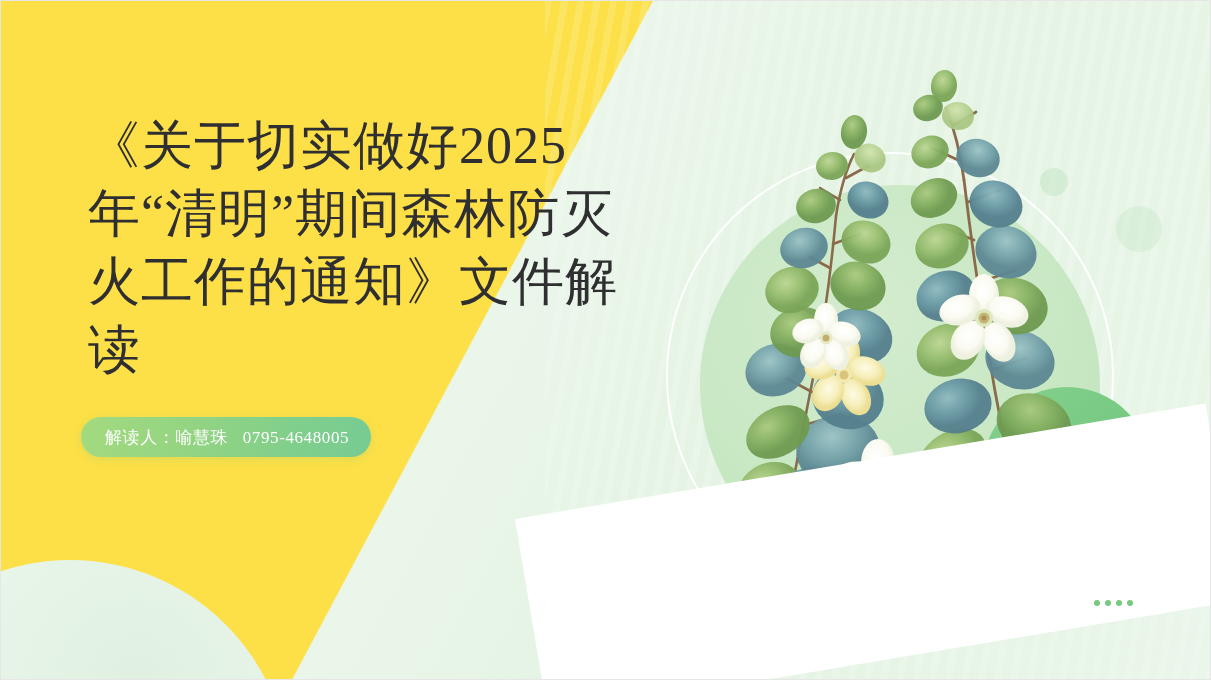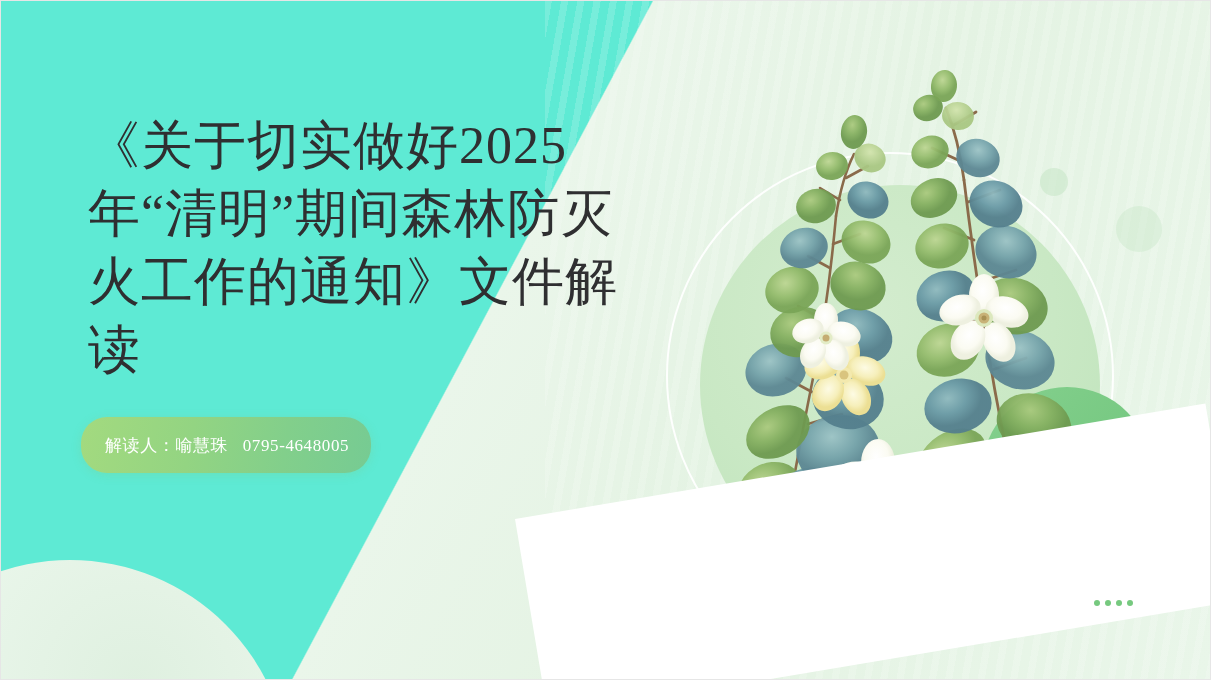--- a/index.html
+++ b/index.html
@@ -6,21 +6,21 @@
   html,body{margin:0;padding:0;background:#ffffff;}
   body{
     font-family:"Liberation Serif","DejaVu Serif",serif;
     -webkit-font-smoothing:antialiased;
   }
   #slide{
     position:relative;
     width:1211px;
     height:680px;
     overflow:hidden;
-    background:#5eead4;
+    background:#fde047;
   }
 
   
   .bg{position:absolute;inset:0;overflow:hidden;}
 
   
   .wedge-right{
     position:absolute;
     left:0; top:0; width:1211px; height:680px;
     background:linear-gradient(118deg,
@@ -107,21 +107,21 @@
     font-size:52px;
     line-height:68px;
     letter-spacing:1px;
     color:#2f2f31;
     font-weight:400;
     white-space:pre-wrap;
   }
   .badge{
     position:absolute;
     left:81px; top:417px;
-    height:56px;
+    height:40px;
     min-width:288px;
     padding:0 22px 0 24px;
     box-sizing:border-box;
     display:flex;
     align-items:center;
     border-radius:26px;
     background:linear-gradient(100deg,#a3da7f 0%,#93d482 38%,#82cf8b 70%,#76cb93 100%);
     box-shadow:0 2px 10px rgba(130,200,130,.28);
   }
   .badge span{

